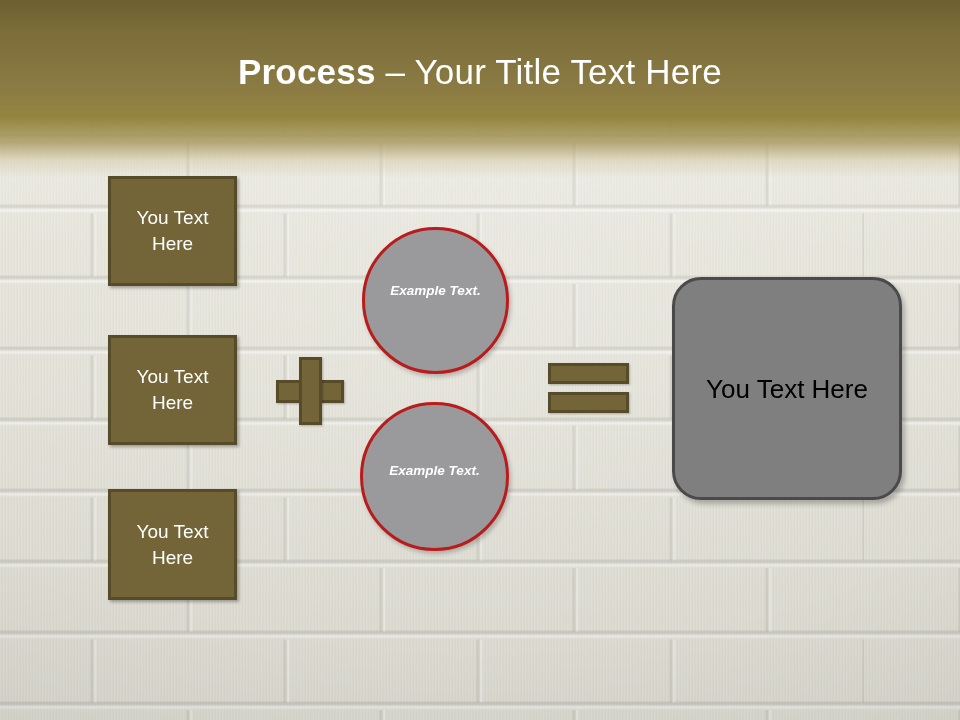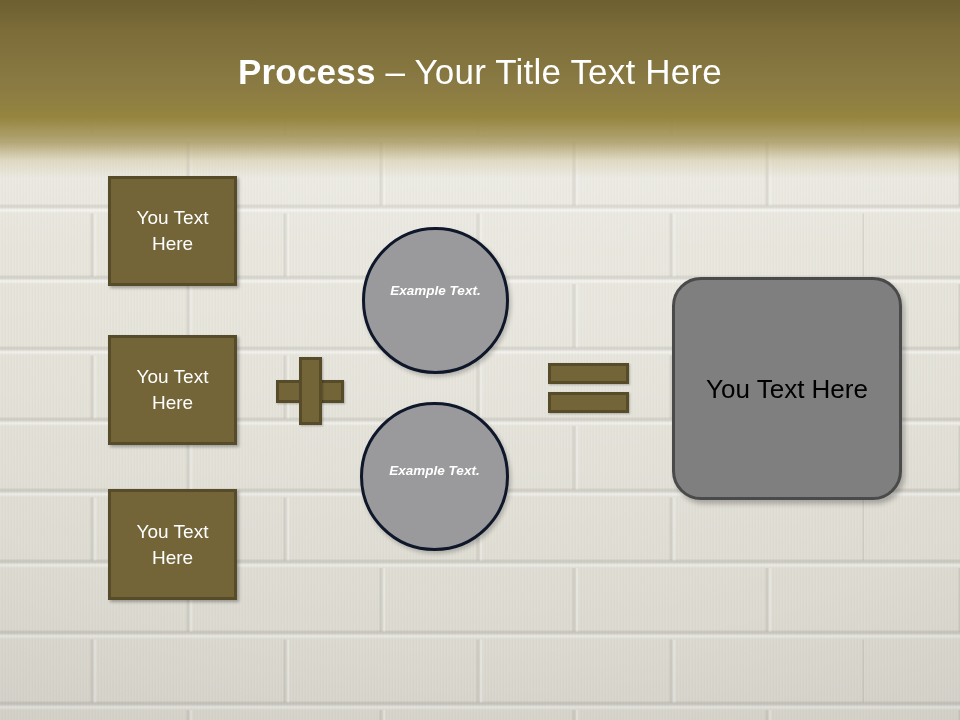--- a/index.html
+++ b/index.html
@@ -160,21 +160,21 @@
     left: 26px; top: 26px;
     width: 17px; height: 17px;
     background: #736538;
   }
 
   
   .circle {
     position: absolute;
     border-radius: 50%;
     background: #9a9a9c;
-    border: 3px solid #0f172a;
+    border: 3px solid #b91c1c;
     box-sizing: border-box;
     box-shadow: 2px 3px 4px rgba(0,0,0,0.22);
     color: #ffffff;
     font-size: 13.5px;
     line-height: 20px;
     font-weight: bold;
     font-style: italic;
     text-align: center;
     display: flex;
     align-items: center;

